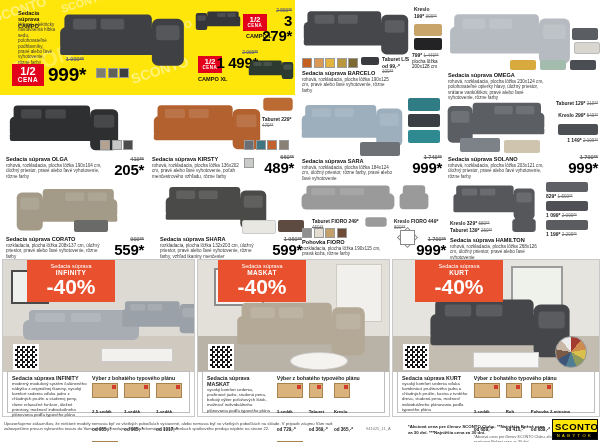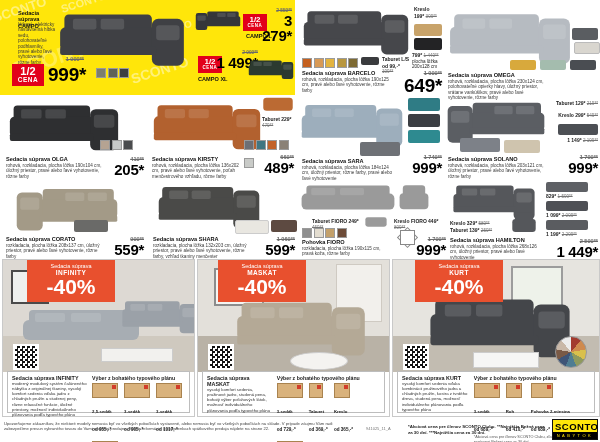--- a/index.html
+++ b/index.html
@@ -153,24 +153,20 @@
         <use href="#taburet" fill="currentColor"></use>
       </svg>
     <div class="abs extra" style="left:84px;top:56px;width:30px;">
       <b>Taburet L/S</b>
       <b>od 99,-*</b>
       <span class="xold">199**</span>
     </div>
     <div class="abs sw-row" style="left:4px;top:58px;"><span class="sw" style="background: rgb(196, 96, 31);"></span><span class="sw" style="background: rgb(216, 154, 86);"></span><span class="sw" style="background: rgb(227, 180, 63);"></span><span class="sw" style="background: rgb(185, 151, 63);"></span><span class="sw" style="background: rgb(125, 106, 51);"></span></div>
     <div class="abs name" style="left:4px;top:70px;">Sedacia súprava BARCELO</div>
     <div class="abs desc" style="left:4px;top:77px;width:92px;">rohová, rozkladacia, plocha lôžka 190x125 cm, pravé alebo ľavé vyhotovenie, rôzne farby</div>
-    <div class="abs pricebox" style="left:100px;top:70px;width:44px;">
-      <span class="old">1 099**</span>
-      <div class="price big">649*</div>
-    </div>
   </div>
 
   <div class="abs" style="left:446px;top:0;width:154px;height:95px;">
     <svg class="abs" style="left:2px;top:6px;width:124px;height:62px;color:#b6bbc1;">
         <use href="#sofa-corner" fill="currentColor"></use>
       </svg>
     <div class="thumb" style="left:126px;top:28px;width:26px;height:12px;background:#5a5d61;"></div>
     <div class="thumb" style="left:128px;top:42px;width:24px;height:10px;background:#d9d6cf;border:.5px solid #bbb;"></div>
     <div class="thumb" style="left:64px;top:60px;width:26px;height:10px;background:#d8a93c;"></div>
     <div class="thumb" style="left:94px;top:60px;width:26px;height:10px;background:#a4bcae;"></div>
@@ -264,21 +260,21 @@
       </svg>
     <div class="thumb" style="left:74px;top:40px;width:34px;height:12px;background:#6a6a68;"></div>
     <div class="abs name" style="left:6px;top:56px;">Sedacia súprava CORATO</div>
     <div class="abs desc" style="left:6px;top:63px;width:98px;">rozkladacia, plocha lôžka 208x137 cm, úložný priestor, pravé alebo ľavé vyhotovenie, rôzne farby</div>
     <div class="abs pricebox" style="left:104px;top:56px;width:40px;">
       <span class="old">999**</span>
       <div class="price mid">559*</div>
     </div>
   </div>
 
-  <div class="abs" style="left:149px;top:180px;width:150px;height:78px;">
+  <div class="abs" style="left:156px;top:180px;width:150px;height:78px;">
     <svg class="abs" style="left:2px;top:0px;width:116px;height:52px;color:#4a4a48;">
         <use href="#sofa-corner" fill="currentColor"></use>
       </svg>
     <div class="thumb" style="left:86px;top:40px;width:32px;height:12px;background:#e9e7e1;border:.5px solid #ccc;"></div>
     <div class="thumb" style="left:122px;top:40px;width:26px;height:12px;background:#5d4a41;"></div>
     <div class="abs name" style="left:4px;top:56px;">Sedacia súprava SHARA</div>
     <div class="abs desc" style="left:4px;top:63px;width:96px;">rozkladacia, plocha lôžka 132x203 cm, úložný priestor, pravé alebo ľavé vyhotovenie, rôzne farby, vzhľad tkaniny menčester</div>
     <div class="abs pricebox" style="left:104px;top:56px;width:42px;">
       <span class="old">1 069**</span>
       <div class="price mid">599*</div>
@@ -342,24 +338,20 @@
       <b>1 099*</b>
       <span class="xold">2 099**</span>
     </div>
     <div class="thumb" style="left:98px;top:40px;width:42px;height:10px;background:#5a5c60;"></div>
     <div class="abs extra" style="left:98px;top:51px;width:50px;">
       <b>1 199*</b>
       <span class="xold">2 299**</span>
     </div>
     <div class="abs name" style="left:2px;top:57px;">Sedacia súprava HAMILTON</div>
     <div class="abs desc" style="left:2px;top:64px;width:92px;">rohová, rozkladacia, plocha lôžka 268x126 cm, úložný priestor, pravé alebo ľavé vyhotovenie</div>
-    <div class="abs pricebox" style="left:98px;top:58px;width:52px;">
-      <span class="old">2 599**</span>
-      <div class="price mid">1 449*</div>
-    </div>
   </div>
 
   <div class="promo" style="left:2px;top:259px;width:191px;height:156px;">
     <div class="photo" style="height:112px;">
       <div class="wall" style="background:#ddd9d3;"></div>
       <div class="floor" style="background:#cfc9bf;"></div>
       <div class="abs" style="left:8px;top:10px;width:34px;height:30px;background:#eef0ee;border:2px solid #4a4a4a;"></div>
       <svg class="abs" style="left:18px;top:44px;width:120px;height:48px;color:#a7adb3;">
           <use href="#sofa-straight" fill="currentColor"></use>
         </svg>

